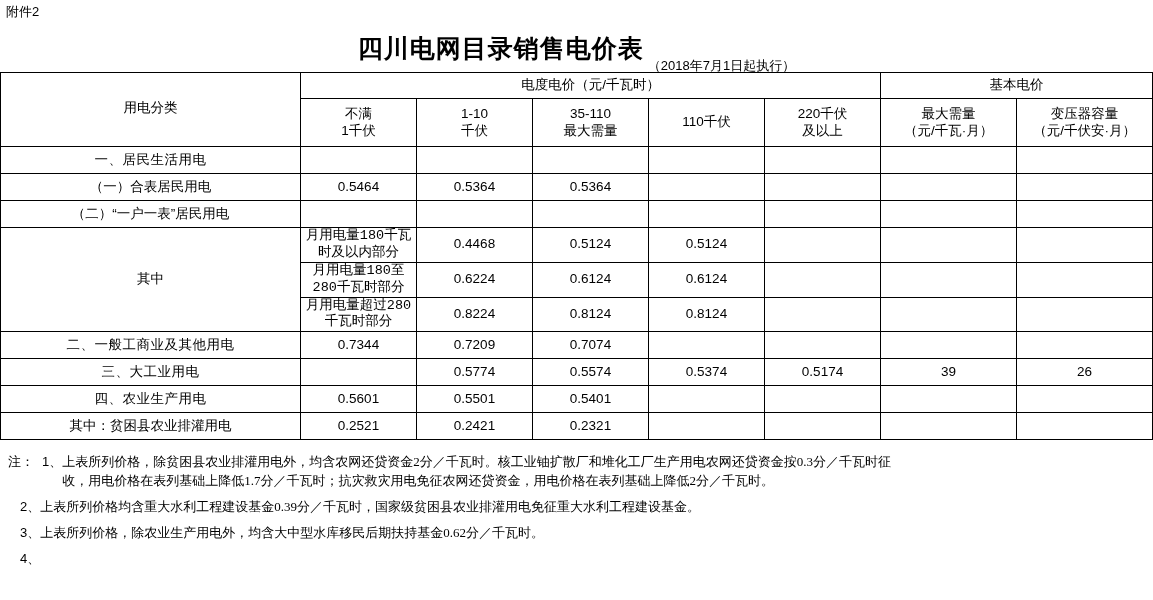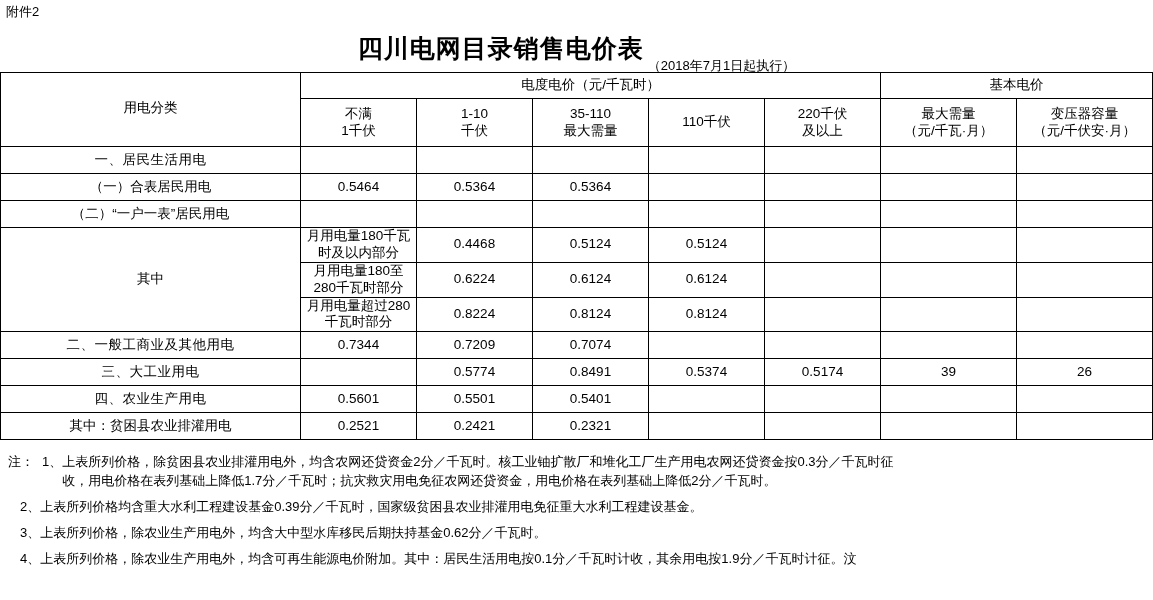--- a/index.html
+++ b/index.html
@@ -85,20 +85,21 @@
   }
   .cat-sub {
     text-align: left;
     font-size: 13.5px;
     padding-left: 10px;
   }
   .cat-sub-indent {
     text-align: left;
     font-size: 13.5px;
     padding-left: 6px;
+    font-family: Liberation Mono, monospace;
   }
   .qizhong {
     width: 44px;
     font-size: 13.5px;
     line-height: 1.05;
     letter-spacing: 0;
   }
   .qizhong span { display: block; }
   .num { font-size: 13.5px; }
   .notes {
@@ -114,20 +115,21 @@
     margin-bottom: 7px;
   }
   .note-label {
     flex: 0 0 auto;
     padding-left: 8px;
     white-space: nowrap;
   }
   .note-body {
     flex: 1 1 auto;
     padding-right: 12px;
+    font-family: Liberation Serif, serif;
   }
   .note-body div { white-space: nowrap; }
   .note-indent { padding-left: 20px; }
 </style>
 </head>
 <body>
 
 <div class="page">
 
   <div class="attachment-label">附件2</div>
@@ -264,21 +266,21 @@
         <td class="num"></td>
         <td class="num"></td>
         <td class="num"></td>
         <td class="num"></td>
       </tr>
 
       <tr class="row-h">
         <td class="cat-main">三、大工业用电</td>
         <td class="num"></td>
         <td class="num">0.5774</td>
-        <td class="num">0.8491</td>
+        <td class="num">0.5574</td>
         <td class="num">0.5374</td>
         <td class="num">0.5174</td>
         <td class="num">39</td>
         <td class="num">26</td>
       </tr>
 
       <tr class="row-h">
         <td class="cat-main">四、农业生产用电</td>
         <td class="num">0.5601</td>
         <td class="num">0.5501</td>
@@ -319,18 +321,17 @@
     </div>
     <div class="note">
       <div class="note-label note-indent">3、</div>
       <div class="note-body">
         <div>上表所列价格，除农业生产用电外，均含大中型水库移民后期扶持基金0.62分／千瓦时。</div>
       </div>
     </div>
     <div class="note">
       <div class="note-label note-indent">4、</div>
       <div class="note-body">
-        <div>上表所列价格，除农业生产用电外，均含可再生能源电价附加。其中：居民生活用电按0.1分／千瓦时计收，其余用电按1.9分／千瓦时计征。汶</div>
       </div>
     </div>
   </div>
 
 </div>
 
 </body></html>

